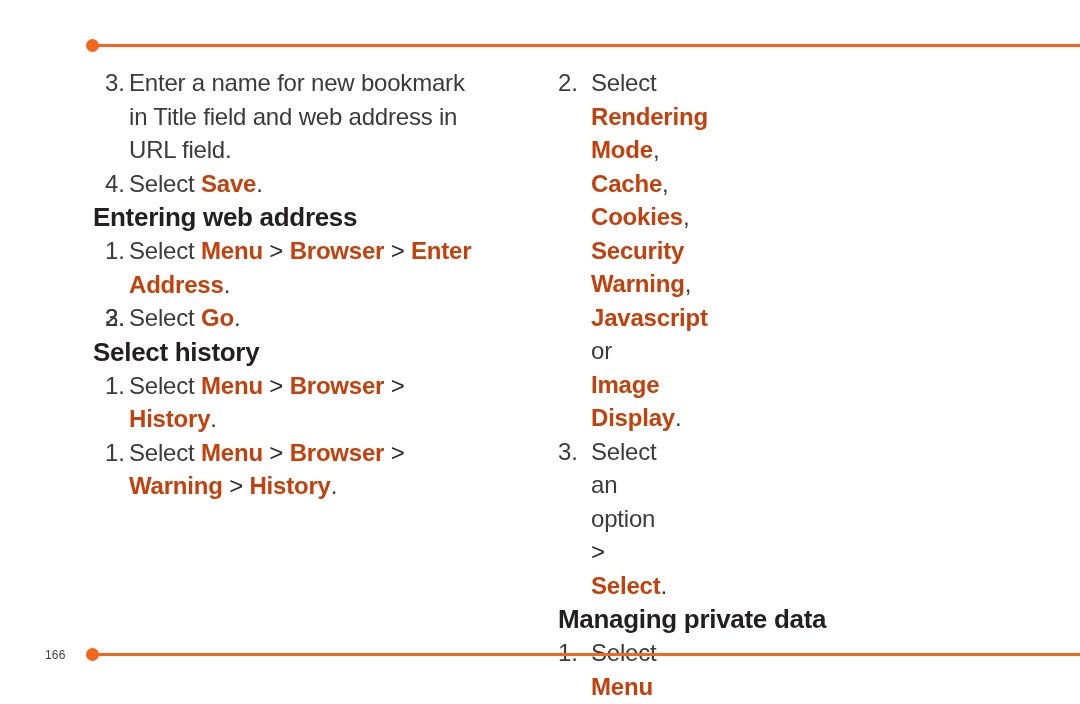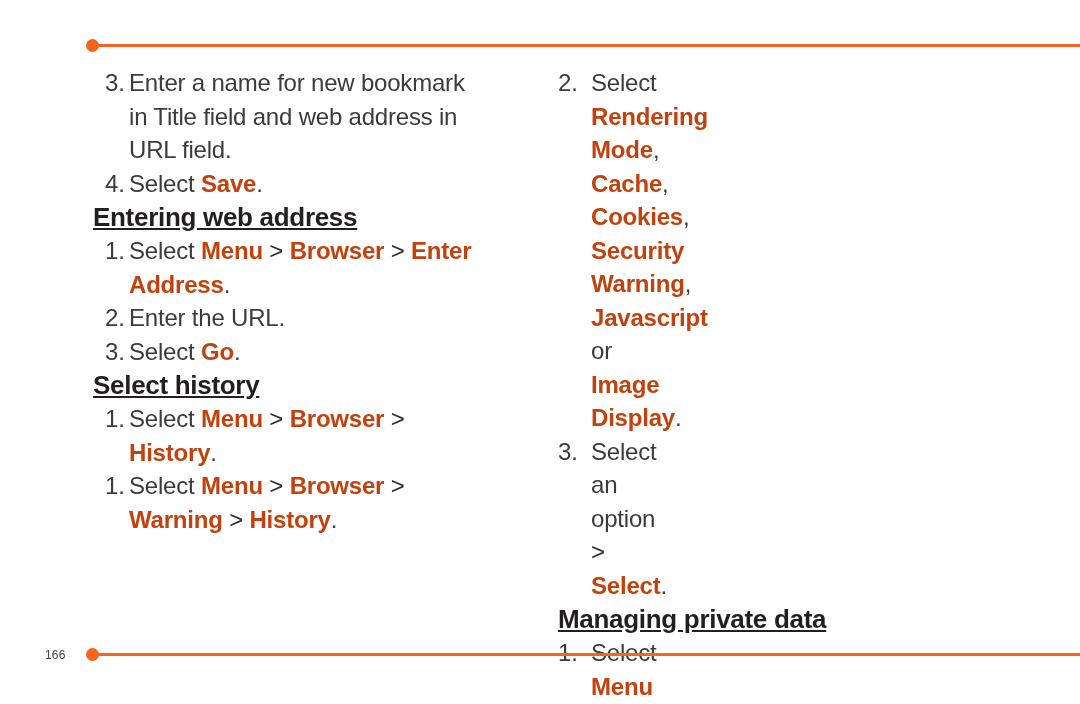--- a/index.html
+++ b/index.html
@@ -62,21 +62,21 @@
   h2.section-heading {
     font-size: 26px;
     font-weight: bold;
     color: #231F20;
     margin: 0;
     padding: 0;
     line-height: 34px;
     letter-spacing: -0.3px;
     white-space: nowrap;
   }
-  .heading-gap-before { margin-top: 16px; text-decoration: underline; }
+  .heading-gap-before { margin-top: 16px; }
 
   
   ol.steps {
     list-style: none;
     margin: 0;
     padding: 0;
   }
   ol.steps > li {
     position: relative;
     padding-left: 36px;
@@ -121,21 +121,21 @@
 <div class="columns">
 
   <div class="col col-left" id="col-left">
       <ol class="steps">
         <li><span class="num">3.</span><span class="blk">Enter a name for new bookmark in Title field and web address in URL field.</span></li>
         <li><span class="num">4.</span><span class="blk">Select </span><span class="hl">Save</span><span class="blk">.</span></li>
       </ol>
       <h2 class="section-heading heading-gap-before">Entering web address</h2>
       <ol class="steps">
         <li><span class="num">1.</span><span class="blk">Select </span><span class="hl">Menu</span><span class="sep"> &gt; </span><span class="hl">Browser</span><span class="sep"> &gt; </span><span class="hl">Enter Address</span><span class="blk">.</span></li>
-        <li><span class="num">2.</span><span class="blk">Enter the URL.</span></li>
+        <li><span class="num">2.</span></li>
         <li><span class="num">3.</span><span class="blk">Select </span><span class="hl">Go</span><span class="blk">.</span></li>
       </ol>
       <h2 class="section-heading heading-gap-before">Select history</h2>
       <ol class="steps">
         <li><span class="num">1.</span><span class="blk">Select </span><span class="hl">Menu</span><span class="sep"> &gt; </span><span class="hl">Browser</span><span class="sep"> &gt; </span><span class="hl">History</span><span class="blk">.</span></li>
       </ol>
       <ol class="steps">
         <li><span class="num">1.</span><span class="blk">Select </span><span class="hl">Menu</span><span class="sep"> &gt; </span><span class="hl">Browser</span><span class="sep"> &gt; </span><span class="hl">Warning</span><span class="sep"> &gt; </span><span class="hl">History</span><span class="blk">.</span></li>
       </ol>
     </div>

